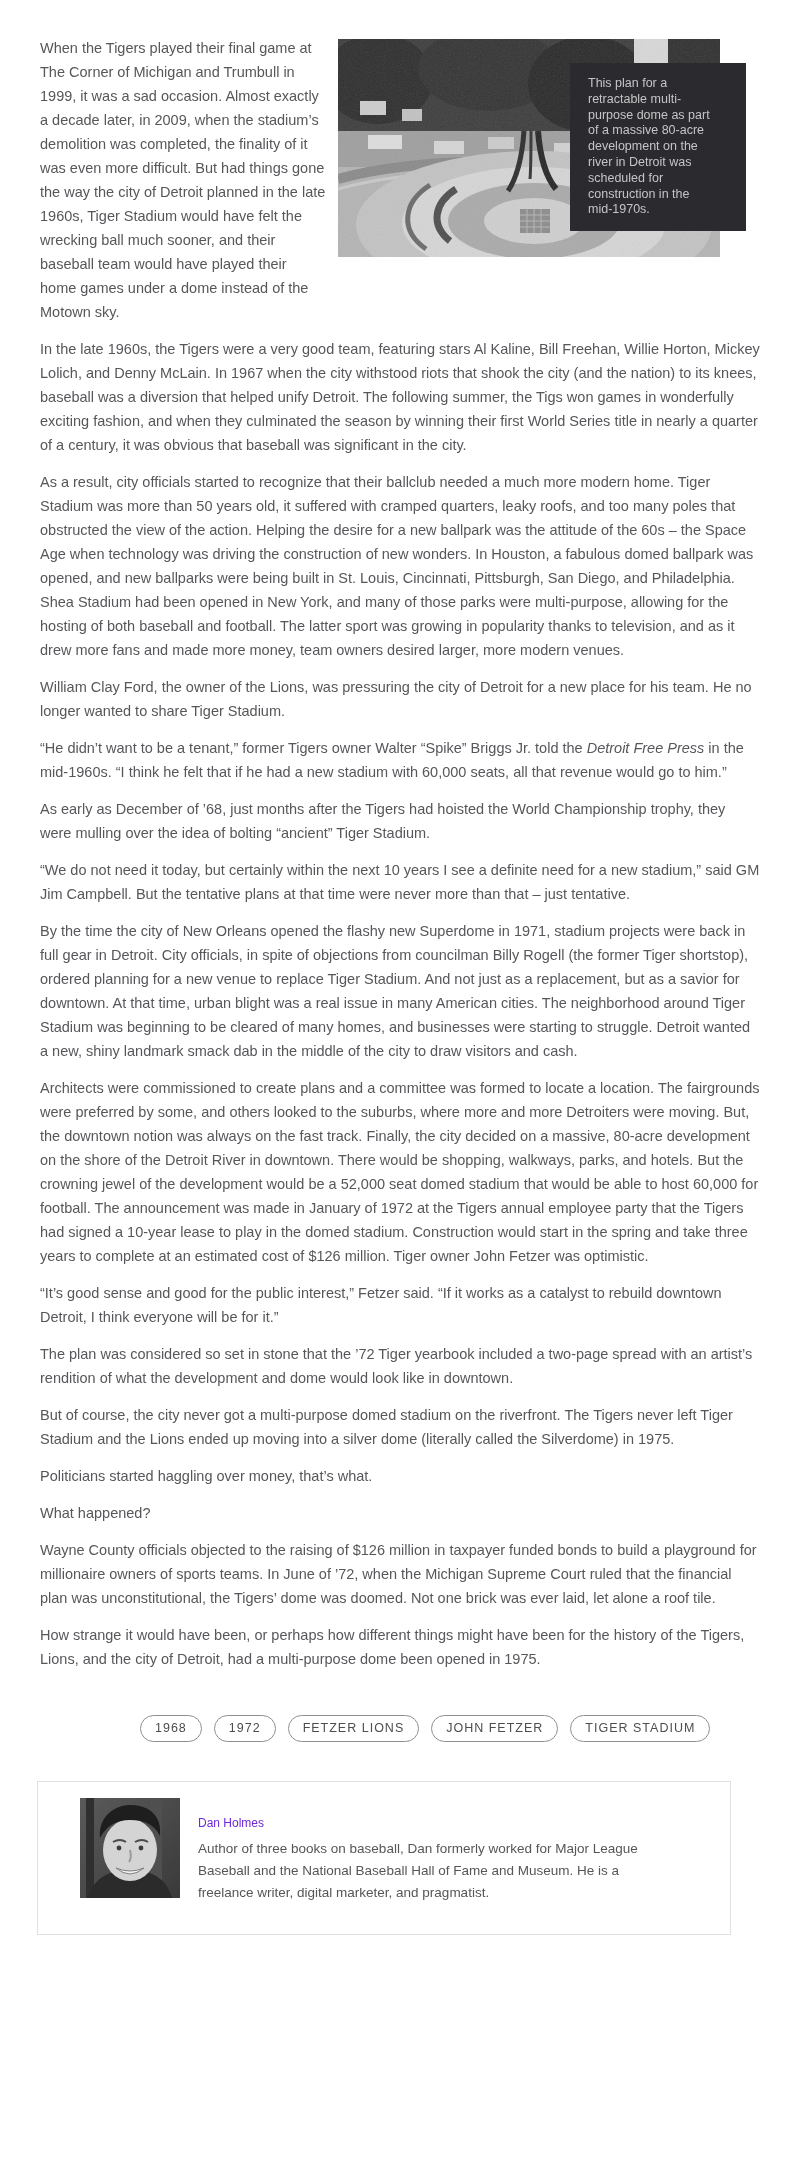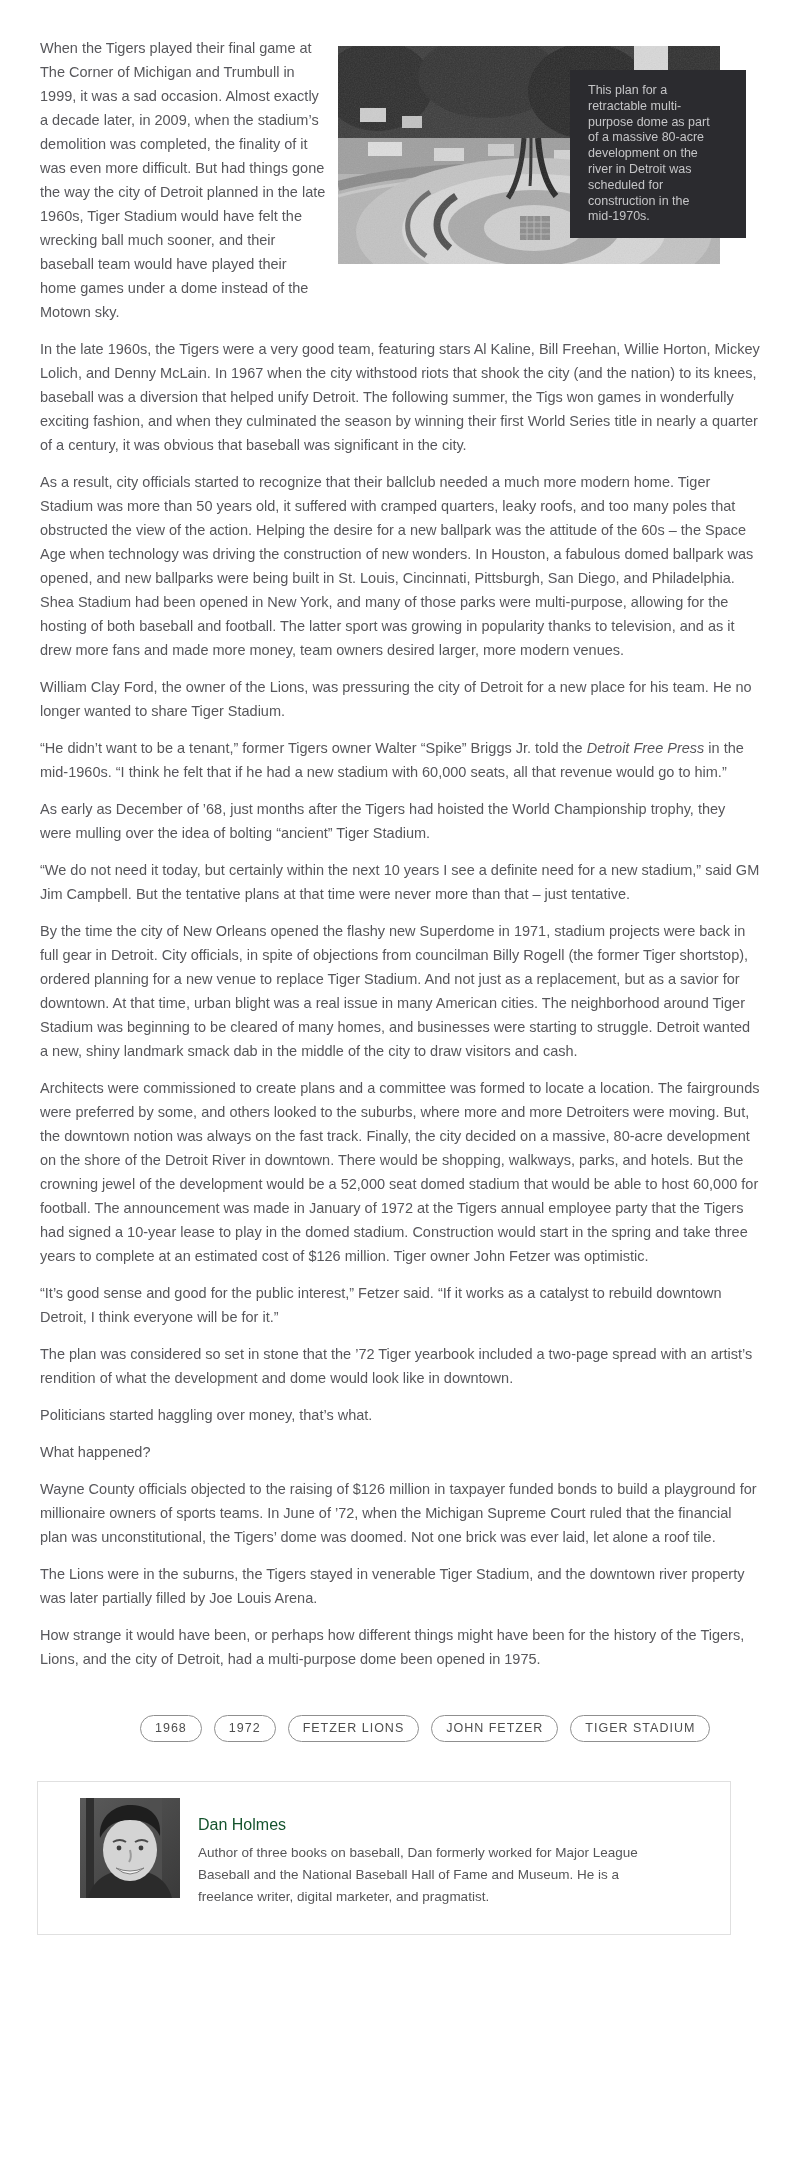--- a/index.html
+++ b/index.html
@@ -14,21 +14,21 @@
     background: #ffffff;
   }
   .article {
     padding: 36px 40px 27px 40px;
   }
   
   .hero {
     float: right;
     width: 408px;
     height: 218px;
-    margin: 10px 0 26px 12px;
+    margin: 3px 0 26px 12px;
     position: relative;
   }
   .hero-photo {
     position: absolute;
     left: 0; top: 0;
     width: 382px;
     height: 218px;
     overflow: hidden;
     background: #b9b9b9;
   }
@@ -91,23 +91,23 @@
   .avatar {
     flex: none;
     width: 100px;
     height: 100px;
     overflow: hidden;
     background: #4a4a4a;
   }
   .author-text { margin-left: 18px; }
   .author-name {
     margin: 18px 0 8px 0;
-    font-size: 16px;
+    font-size: 12px;
     font-weight: normal;
-    color: #14532d;
+    color: #6d28d9;
     cursor: pointer;
   }
   .author-bio {
     width: 460px;
     font-size: 13.5px;
     line-height: 22px;
     color: #565658;
   }
   .clearfix::after { content: ""; display: block; clear: both; }
 </style>
@@ -186,24 +186,24 @@
         <p><span>In the late 1960s, the Tigers were a very good team, featuring stars Al Kaline, Bill Freehan, Willie Horton, Mickey Lolich, and Denny McLain. In 1967 when the city withstood riots that shook the city (and the nation) to its knees, baseball was a diversion that helped unify Detroit. The following summer, the Tigs won games in wonderfully exciting fashion, and when they culminated the season by winning their first World Series title in nearly a quarter of a century, it was obvious that baseball was significant in the city.</span></p>
         <p><span>As a result, city officials started to recognize that their ballclub needed a much more modern home. Tiger Stadium was more than 50 years old, it suffered with cramped quarters, leaky roofs, and too many poles that obstructed the view of the action. Helping the desire for a new ballpark was the attitude of the 60s – the Space Age when technology was driving the construction of new wonders. In Houston, a fabulous domed ballpark was opened, and new ballparks were being built in St. Louis, Cincinnati, Pittsburgh, San Diego, and Philadelphia. Shea Stadium had been opened in New York, and many of those parks were multi-purpose, allowing for the hosting of both baseball and football. The latter sport was growing in popularity thanks to television, and as it drew more fans and made more money, team owners desired larger, more modern venues.</span></p>
         <p><span>William Clay Ford, the owner of the Lions, was pressuring the city of Detroit for a new place for his team. He no longer wanted to share Tiger Stadium.</span></p>
         <p><span>“He didn’t want to be a tenant,” former Tigers owner Walter “Spike” Briggs Jr. told the </span><em>Detroit Free Press</em><span> in the mid-1960s. “I think he felt that if he had a new stadium with 60,000 seats, all that revenue would go to him.”</span></p>
         <p><span>As early as December of ’68, just months after the Tigers had hoisted the World Championship trophy, they were mulling over the idea of bolting “ancient” Tiger Stadium.</span></p>
         <p><span>“We do not need it today, but certainly within the next 10 years I see a definite need for a new stadium,” said GM Jim Campbell. But the tentative plans at that time were never more than that – just tentative.</span></p>
         <p><span>By the time the city of New Orleans opened the flashy new Superdome in 1971, stadium projects were back in full gear in Detroit. City officials, in spite of objections from councilman Billy Rogell (the former Tiger shortstop), ordered planning for a new venue to replace Tiger Stadium. And not just as a replacement, but as a savior for downtown. At that time, urban blight was a real issue in many American cities. The neighborhood around Tiger Stadium was beginning to be cleared of many homes, and businesses were starting to struggle. Detroit wanted a new, shiny landmark smack dab in the middle of the city to draw visitors and cash.</span></p>
         <p><span>Architects were commissioned to create plans and a committee was formed to locate a location. The fairgrounds were preferred by some, and others looked to the suburbs, where more and more Detroiters were moving. But, the downtown notion was always on the fast track. Finally, the city decided on a massive, 80-acre development on the shore of the Detroit River in downtown. There would be shopping, walkways, parks, and hotels. But the crowning jewel of the development would be a 52,000 seat domed stadium that would be able to host 60,000 for football. The announcement was made in January of 1972 at the Tigers annual employee party that the Tigers had signed a 10-year lease to play in the domed stadium. Construction would start in the spring and take three years to complete at an estimated cost of $126 million. Tiger owner John Fetzer was optimistic.</span></p>
         <p><span>“It’s good sense and good for the public interest,” Fetzer said. “If it works as a catalyst to rebuild downtown Detroit, I think everyone will be for it.”</span></p>
         <p><span>The plan was considered so set in stone that the ’72 Tiger yearbook included a two-page spread with an artist’s rendition of what the development and dome would look like in downtown.</span></p>
+        <p><span>But of course, the city never got a multi-purpose domed stadium on the riverfront. The Tigers never left Tiger Stadium and the Lions ended up moving into a silver dome (literally called the Silverdome) in 1975.</span></p>
         <p><span>Politicians started haggling over money, that’s what.</span></p>
         <p><span>What happened?</span></p>
         <p><span>Wayne County officials objected to the raising of $126 million in taxpayer funded bonds to build a playground for millionaire owners of sports teams. In June of ’72, when the Michigan Supreme Court ruled that the financial plan was unconstitutional, the Tigers’ dome was doomed. Not one brick was ever laid, let alone a roof tile.</span></p>
-        <p><span>The Lions were in the suburns, the Tigers stayed in venerable Tiger Stadium, and the downtown river property was later partially filled by Joe Louis Arena.</span></p>
         <p><span>How strange it would have been, or perhaps how different things might have been for the history of the Tigers, Lions, and the city of Detroit, had a multi-purpose dome been opened in 1975.</span></p>
       </div>
 
     <div class="tags">
         <span class="pill">1968</span>
         <span class="pill">1972</span>
         <span class="pill">FETZER LIONS</span>
         <span class="pill">JOHN FETZER</span>
         <span class="pill">TIGER STADIUM</span>
       </div>

